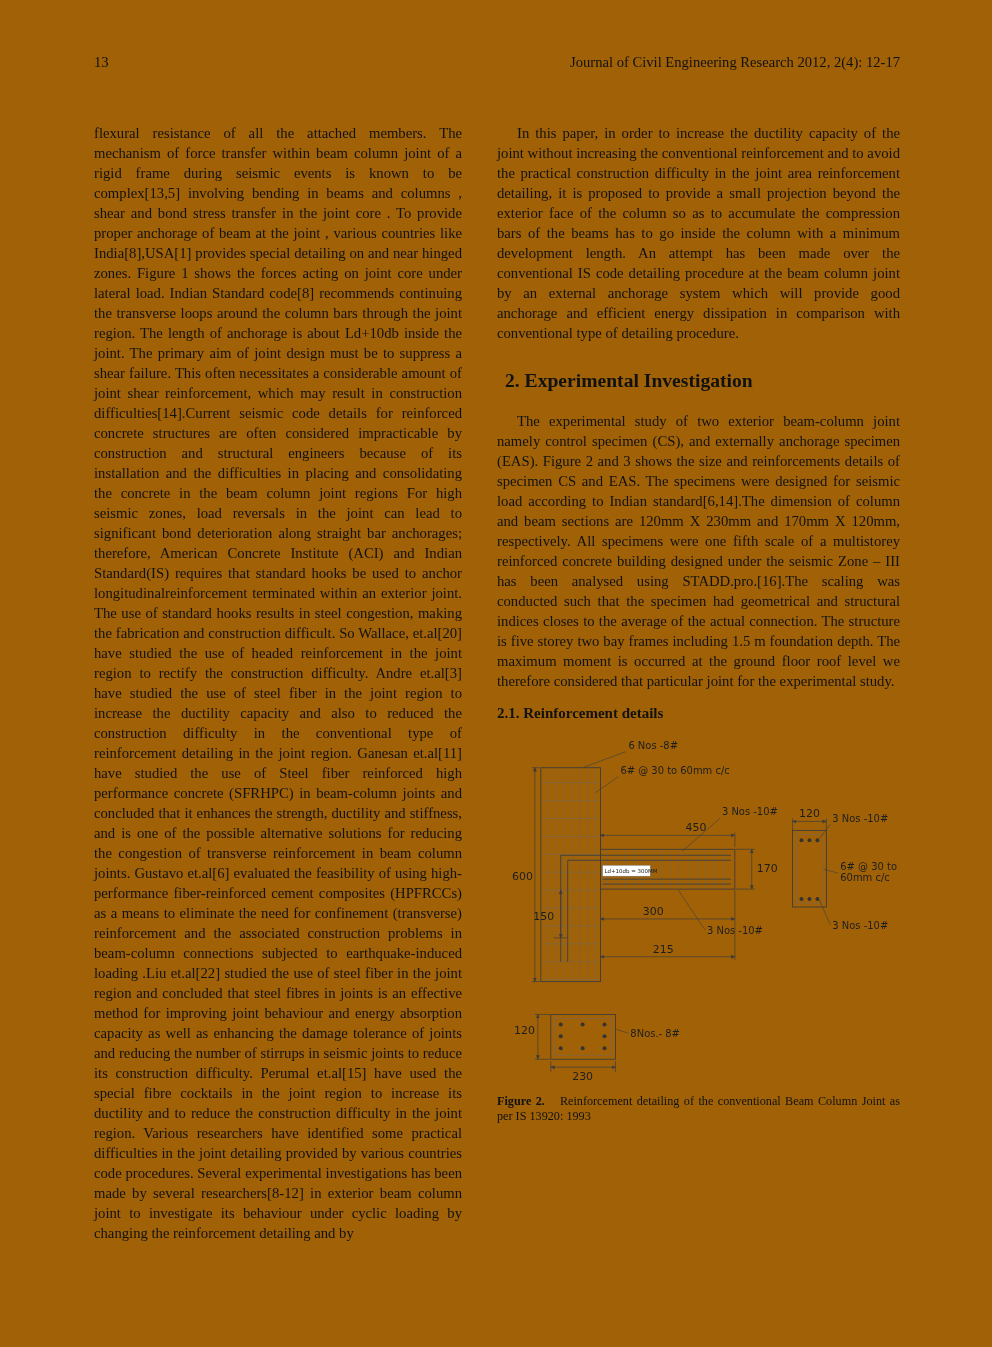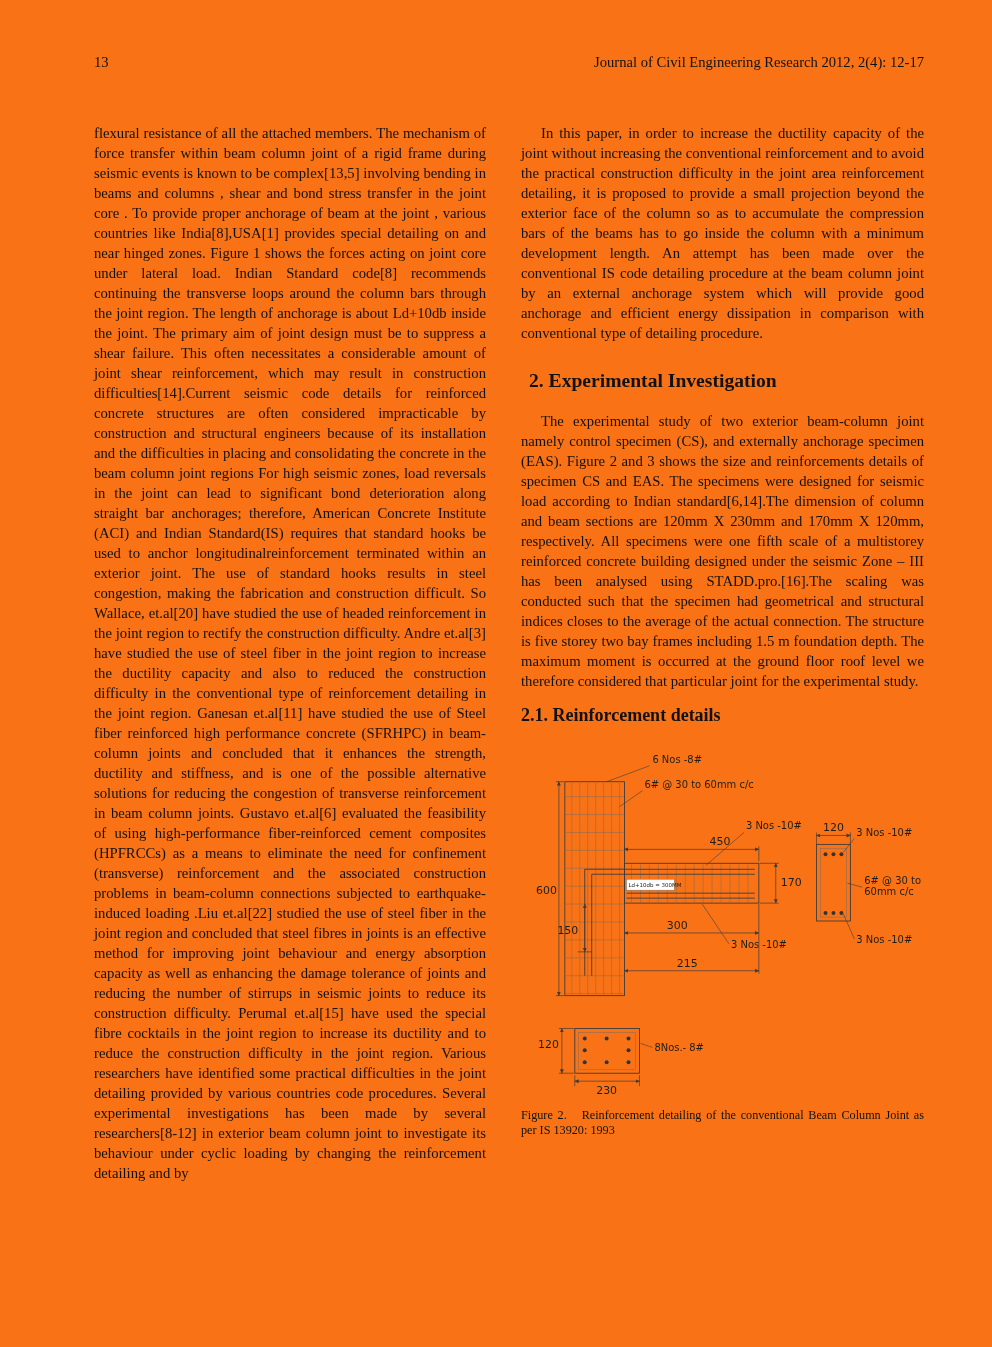--- a/index.html
+++ b/index.html
@@ -1,39 +1,39 @@
 <!DOCTYPE html>
 <html lang="en"><head>
 <meta charset="utf-8">
 <style>
   html,body{margin:0;padding:0}
   body{width:992px;height:1347px;background:#ffffff;font-family:"Liberation Serif",serif;color:#111}
-  .page{box-sizing:border-box;width:992px;height:1347px;padding:54px 68px 0 94px;background:#f97316;position:relative}
+  .page{box-sizing:border-box;width:992px;height:1347px;padding:54px 92px 0 94px;background:#a16207;position:relative}
   .page-header{position:relative;font-size:14.6px;margin-bottom:50px;height:19px}
   .page-num{position:absolute;left:0;top:0}
   .journal{display:block;text-align:right}
   .columns{display:flex;gap:35px;align-items:flex-start}
   .col{width:403px}
   p.body{font-size:14.7px;line-height:20px;text-align:justify;margin:0;hyphens:auto;-webkit-hyphens:auto}
   p.indent{text-indent:20px}
   h2.sec{font-size:19.6px;line-height:1.15;margin:27px 0 18px 8px;font-weight:700;font-family:"Liberation Serif",serif}
-  h3.subsec{font-size:18px;margin:14px 0 20px 0;font-weight:700;font-family:"Liberation Serif",serif}
+  h3.subsec{font-size:15px;margin:14px 0 10px 0;font-weight:700;font-family:"Liberation Serif",serif}
   figure{margin:0}
   figure svg{display:block;margin-left:14px;margin-top:4px}
   .ln{stroke:#3c3c3c;stroke-width:0.9;fill:none}
   .thin{stroke:#6a6a6a;stroke-width:0.45;fill:none}
   .dim{stroke:#3c3c3c;stroke-width:0.7;fill:none}
   .leader{stroke:#3c3c3c;stroke-width:0.6;fill:none}
   svg text{font-family:"DejaVu Sans",sans-serif;fill:#1d1d1d}
   .lbl{font-size:10px}
   .dimlbl{font-size:11px}
   .tiny{font-size:5.5px}
   .bar{fill:#333}
   figcaption{font-size:12.2px;line-height:15.6px;text-align:justify;margin-top:10px}
-  .capb{font-weight:400;margin-right:15px}
+  .capb{font-weight:700;margin-right:15px}
 </style>
 </head>
 <body>
 
 <div class="page">
 
   <div class="page-header">
     <span class="page-num">13</span>
     <span class="journal">Journal of Civil Engineering Research 2012, 2(4): 12-17</span>
   </div>

